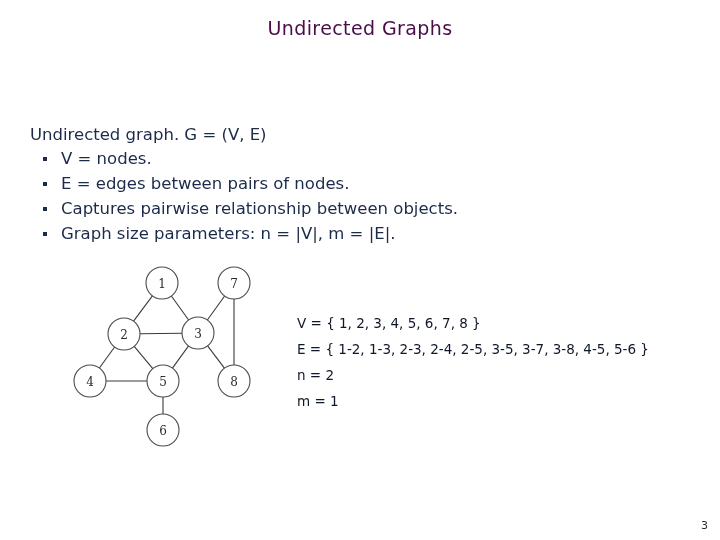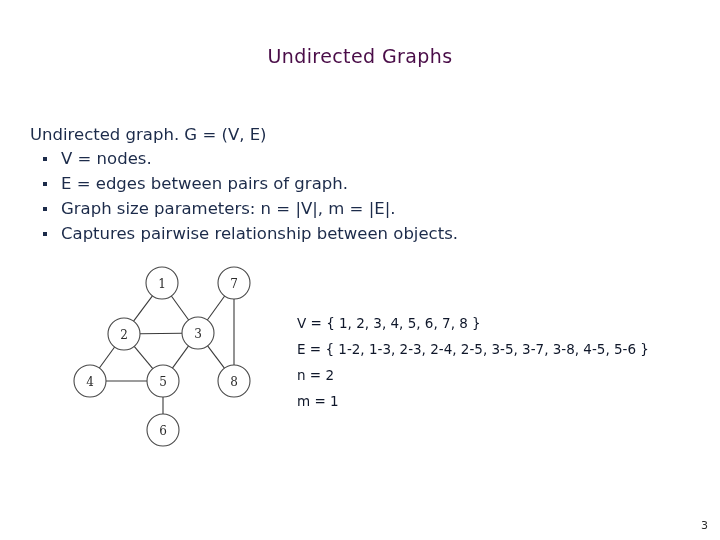--- a/index.html
+++ b/index.html
@@ -20,21 +20,20 @@
     position: absolute;
     left: 0;
     top: 17px;
     width: 720px;
     text-align: center;
     color: #4a0d48;
     font-size: 19px;
     font-family: "DejaVu Sans", sans-serif;
     letter-spacing: 0.4px;
     white-space: nowrap;
-    margin-top: 28px;
   }
 
   
   #body-block {
     position: absolute;
     left: 30px;
     top: 80px;
     width: 600px;
     color: #1c2b4a;
   }
@@ -128,29 +127,29 @@
 
 <div id="body-block">
   <div id="lead-line">Undirected graph.  G = (V, E)</div>
   <ul id="bullet-list">
     <li>
       <span class="bullet-square"></span>
       <span>V = nodes.</span>
     </li>
     <li>
       <span class="bullet-square"></span>
-      <span>E = edges between pairs of graph.</span>
+      <span>E = edges between pairs of nodes.</span>
+    </li>
+    <li>
+      <span class="bullet-square"></span>
+      <span>Captures pairwise relationship between objects.</span>
     </li>
     <li>
       <span class="bullet-square"></span>
       <span>Graph size parameters:  n = |V|, m = |E|.</span>
-    </li>
-    <li>
-      <span class="bullet-square"></span>
-      <span>Captures pairwise relationship between objects.</span>
     </li>
   </ul>
 </div>
 
 <div id="graph-figure">
   <svg id="graph-svg" width="225" height="215" viewBox="0 0 225 215">
     <g id="edge-layer">
         <line x1="97.44" y1="47.83" x2="78.56" y2="73.17" class="graph-edge" stroke="#3a3a3a"></line>
         <line x1="116.35" y1="47.98" x2="133.65" y2="72.02" class="graph-edge" stroke="#3a3a3a"></line>
         <line x1="85.00" y1="85.78" x2="127.00" y2="85.22" class="graph-edge" stroke="#3a3a3a"></line>

